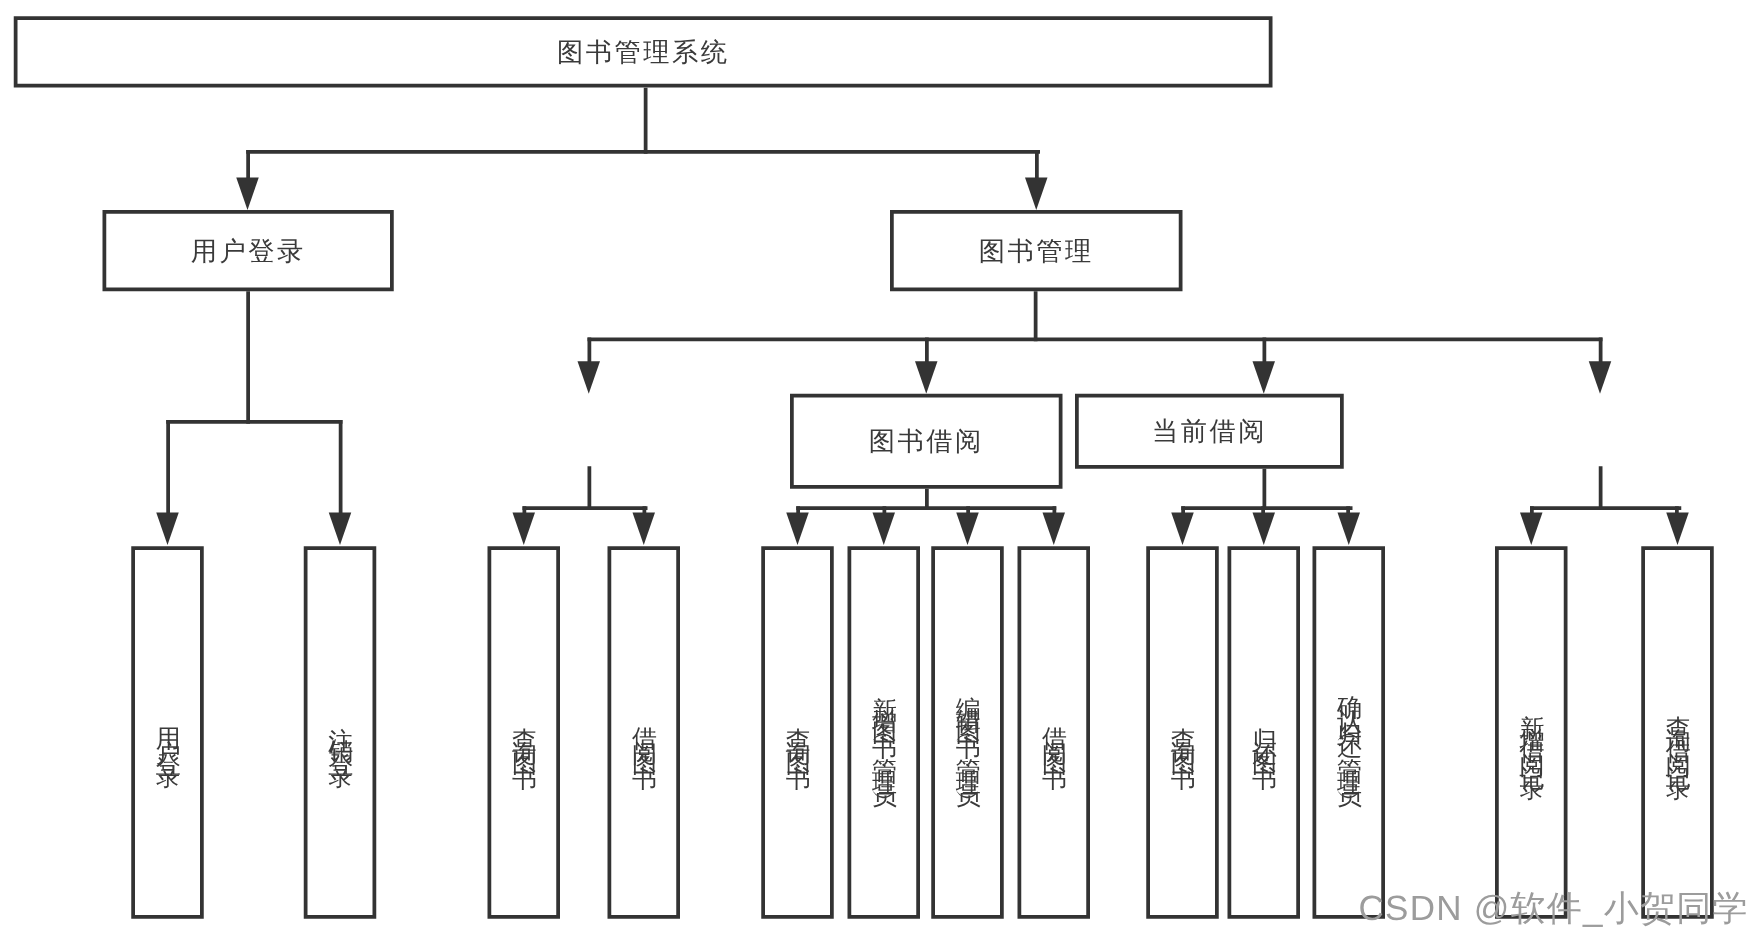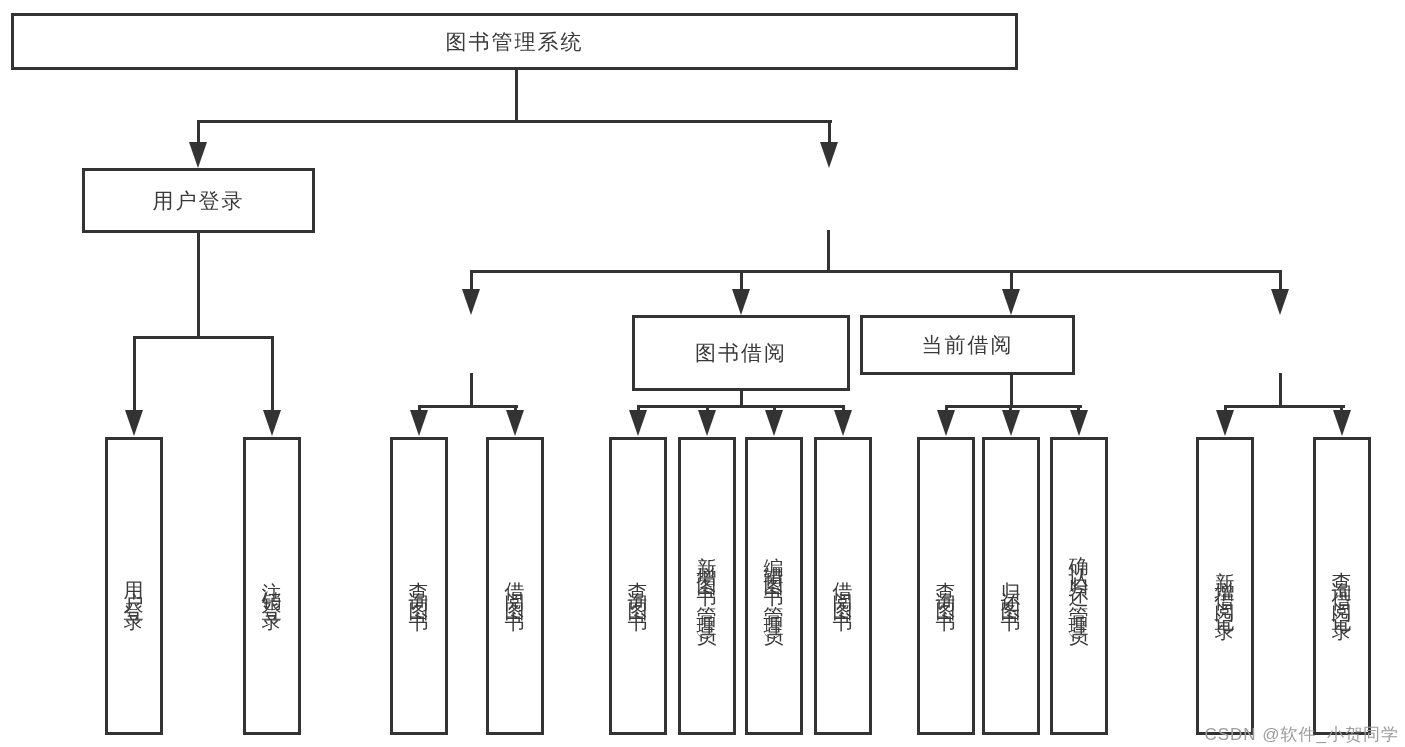--- a/index.html
+++ b/index.html
@@ -29,21 +29,21 @@
     white-space:nowrap;
   }
   .line{ position:absolute; background:var(--line); }
   .arr{
     position:absolute; width:0; height:0;
     border-left:9px solid transparent; border-right:9px solid transparent;
     border-top:26px solid var(--line);
   }
   .watermark{
     position:absolute; right:6px; bottom:1px;
-    font-size:17px; color:var(--watermark); letter-spacing:1px;
+    font-size:28px; color:var(--watermark); letter-spacing:1px;
     white-space:nowrap;
     margin-top:46px;
   }
 </style>
 </head>
 <body>
 
 <div id="stage">
 
   <div class="line" style="left:515px;top:70px;width:3px;height:53px"></div>
@@ -105,20 +105,23 @@
   <div class="line" style="left:1340px;top:405px;width:3px;height:10px"></div>
   <div class="arr" style="left:1333px;top:410px"></div>
 
   <div class="hbox" style="left:11px;top:13px;width:1007px;height:57px">
     <span class="lbl">图书管理系统</span>
   </div>
 
   <div class="hbox" style="left:82px;top:168px;width:233px;height:65px">
     <span class="lbl">用户登录</span>
   </div>
+  <div class="hbox" style="left:712px;top:168px;width:234px;height:65px">
+    <span class="lbl">图书管理</span>
+  </div>
 
   <div class="hbox" style="left:632px;top:315px;width:218px;height:76px">
     <span class="lbl">图书借阅</span>
   </div>
   <div class="hbox" style="left:860px;top:315px;width:215px;height:60px">
     <span class="lbl">当前借阅</span>
   </div>
 
   <div class="vbox" style="left:105px">
     <span class="vtext">用户登录</span>

